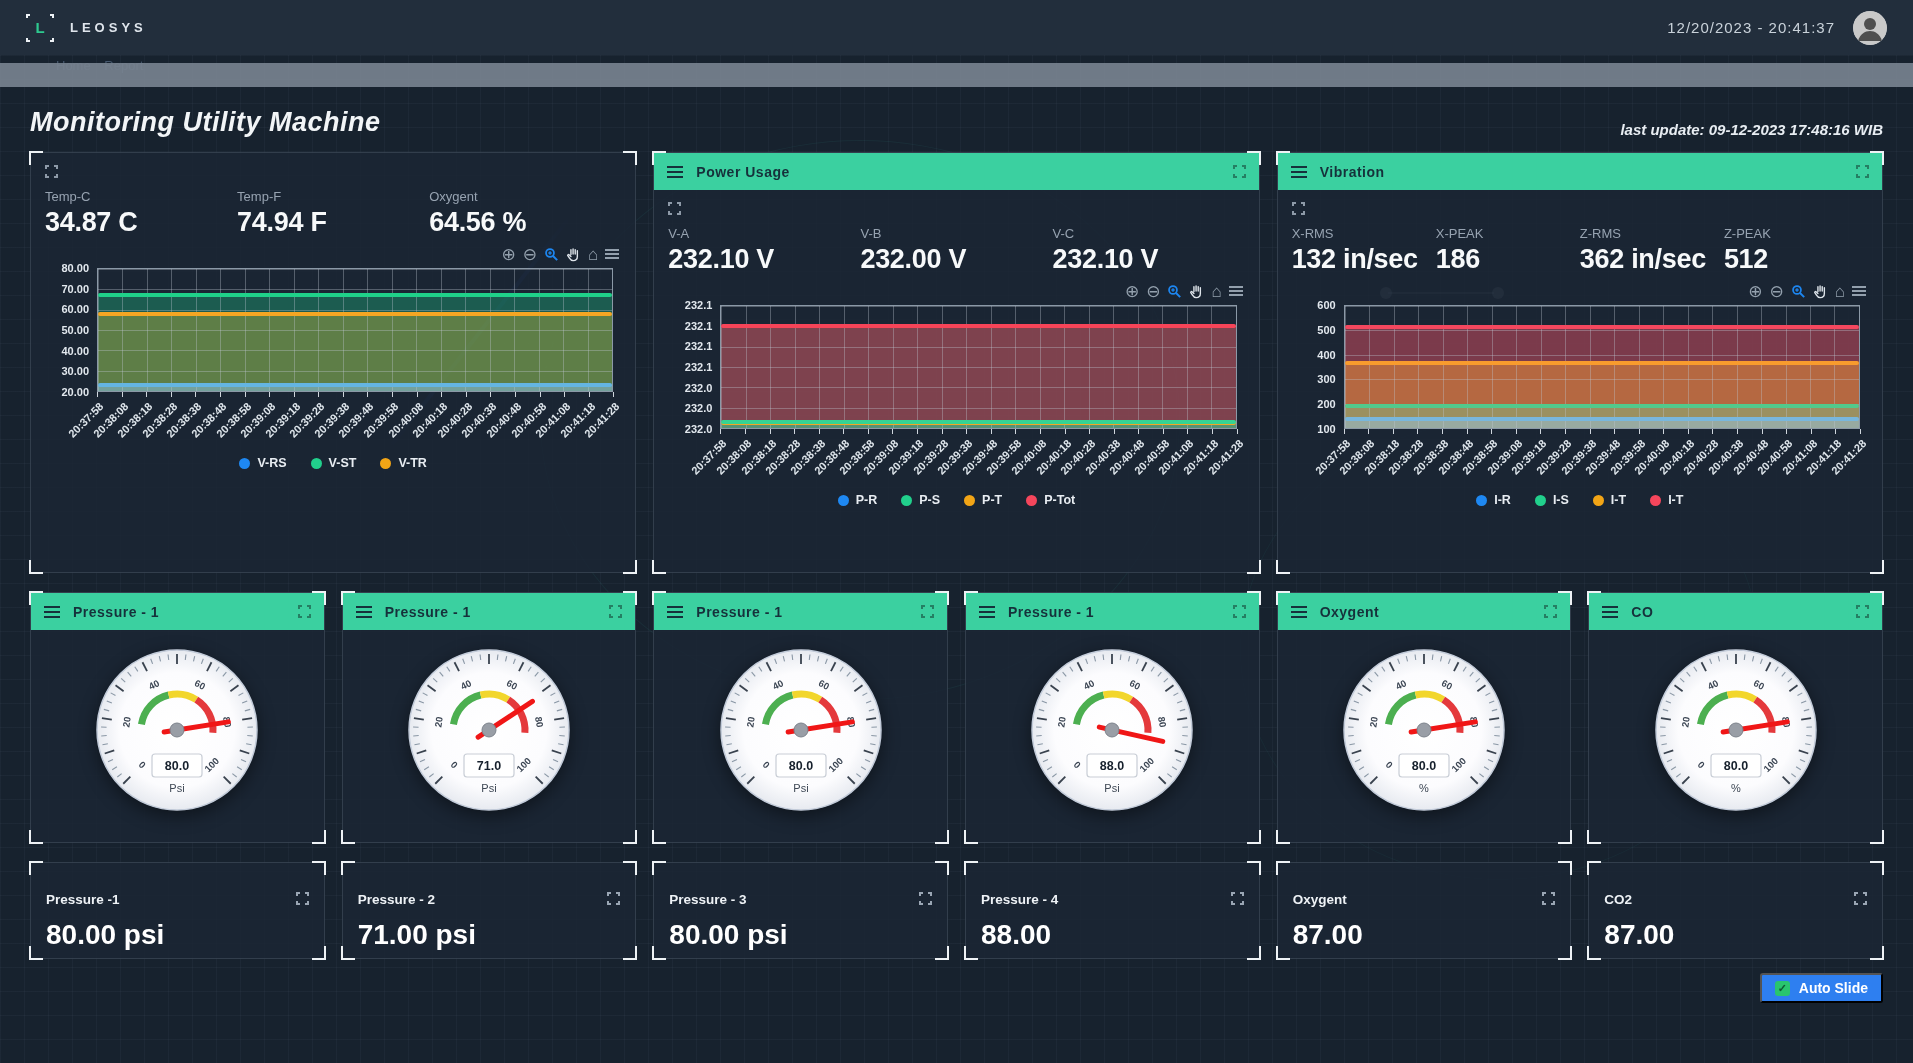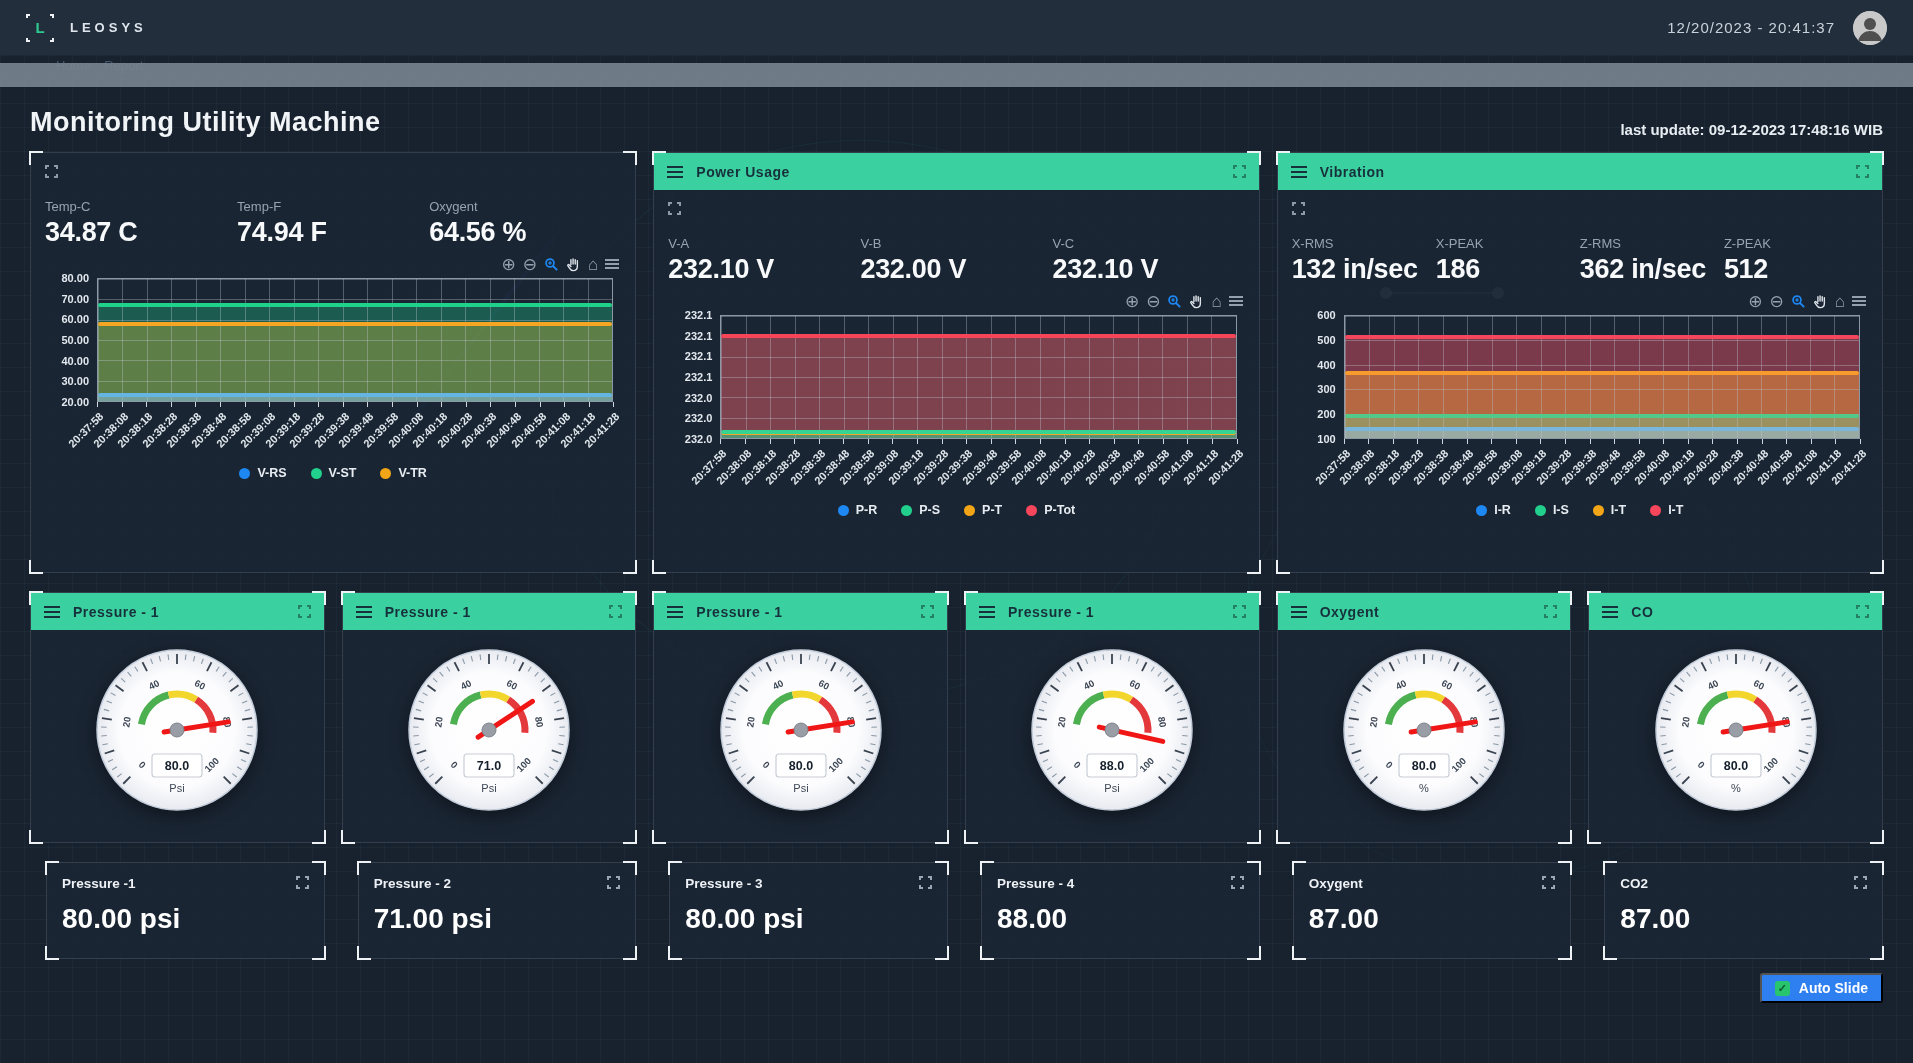--- a/index.html
+++ b/index.html
@@ -30,21 +30,21 @@
   .topbar-right { margin-left:auto; display:flex; align-items:center; }
   .clock { font-size:15px; color:#c9d2da; letter-spacing:1px; }
   .avatar { width:34px; height:34px; border-radius:50%; margin-left:18px; overflow:hidden; background:#b9bdc2; }
 
   .breadcrumb { position:absolute; z-index:1; top:58px; left:56px; font-size:13px; color:#46586e; }
   .breadcrumb span { margin-right:10px; }
   .slide-bar { position:relative; z-index:2; margin-top:8px; height:24px; background:#77828f; opacity:0.92; }
 
   
   .main { position:relative; z-index:3; padding:0 30px; }
-  .title-row { display:flex; align-items:flex-end; justify-content:space-between; margin-top:20px; }
+  .title-row { display:flex; align-items:flex-end; justify-content:space-between; margin-top:20px;font-style:italic; }
   .page-title { font-size:27px; font-weight:bold; letter-spacing:0.5px; color:#f2f5f7; }
   .last-update { font-size:15px; font-weight:bold; color:#e8edf2; }
 
   .grid-3 { display:grid; grid-template-columns:repeat(3,1fr); gap:17px; margin-top:14px; }
   .grid-6 { display:grid; grid-template-columns:repeat(6,1fr); gap:17px; margin-top:19px; }
 
   
   .panel { position:relative; background:rgba(27,38,53,0.82); border:1px solid rgba(150,165,180,0.20); }
   .cor { position:absolute; width:14px; height:14px; border:2px solid #eef2f5; z-index:4; }
   .cor.tl { top:-2px; left:-2px; border-right:none; border-bottom:none; }
@@ -61,21 +61,21 @@
   .fsic i { position:absolute; width:4px; height:4px; border:2px solid currentColor; }
   .fsic i:nth-child(1){ top:0; left:0; border-right:none; border-bottom:none; }
   .fsic i:nth-child(2){ top:0; right:0; border-left:none; border-bottom:none; }
   .fsic i:nth-child(3){ bottom:0; left:0; border-right:none; border-top:none; }
   .fsic i:nth-child(4){ bottom:0; right:0; border-left:none; border-top:none; }
   .hdr-expand { margin-left:auto; color:rgba(20,60,50,0.55); }
 
   
   .chart-body { position:relative; height:382px; padding:12px 14px 0 14px; }
   .mini-expand { position:absolute; top:12px; left:14px; color:#8e9aa8; }
-  .stats { display:grid; margin-top:34px; }
+  .stats { display:grid; margin-top:24px; }
   .stats.c3 { grid-template-columns:repeat(3,1fr); }
   .stats.c4 { grid-template-columns:repeat(4,1fr); }
   .stat-label { font-size:13px; color:#97a3b1; margin-bottom:3px; }
   .stat-value { font-size:27px; font-weight:bold; color:#f7f9fa; letter-spacing:-0.3px; }
   .modebar { display:flex; justify-content:flex-end; align-items:center; gap:7px; margin:6px 2px 4px 0; height:20px; }
   .mb { color:#93a0ad; font-size:17px; line-height:1; cursor:pointer; display:inline-flex; align-items:center; }
   .mb.blue { color:#1d86f0; }
   .mb.lite { color:#dfe5eb; }
 
   .chart-box { display:grid; grid-template-columns:52px 1fr; margin-top:2px; }
@@ -93,21 +93,21 @@
     transform:translateX(-100%) rotate(-45deg); transform-origin:100% 0; }
   .legend { grid-column:1 / 3; display:flex; justify-content:center; gap:24px; margin-top:4px; }
   .lg-item { display:flex; align-items:center; gap:7px; font-size:12.5px; font-weight:bold; color:#e8edf2; }
   .lg-dot { width:11px; height:11px; border-radius:50%; }
 
   
   .gauge-body { height:212px; display:flex; align-items:flex-start; justify-content:center; }
   .gauge-body svg { margin-top:6px; filter:drop-shadow(0 5px 9px rgba(0,0,0,0.45)); }
 
   
-  .tile { height:97px; padding:13px 15px;margin-left:16px; }
+  .tile { height:97px; padding:29px 15px; }
   .tile-top { display:flex; justify-content:space-between; align-items:flex-start; }
   .tile-label { font-size:13.5px; font-weight:bold; color:#eef2f6; }
   .tile-expand { color:#9aa6b4; }
   .tile-value { margin-top:12px; font-size:28px; font-weight:bold; color:#ffffff; }
 
   
   .footer-row { display:flex; justify-content:flex-end; margin-top:14px; }
   .auto-slide { display:inline-flex; align-items:center; gap:9px; background:#2e7ff0; color:#fff;
     font-size:14px; font-weight:600; padding:5px 13px; border-radius:3px; cursor:pointer; }
   .cbx { width:15px; height:15px; background:#29c56e; border-radius:3px; display:inline-flex;

